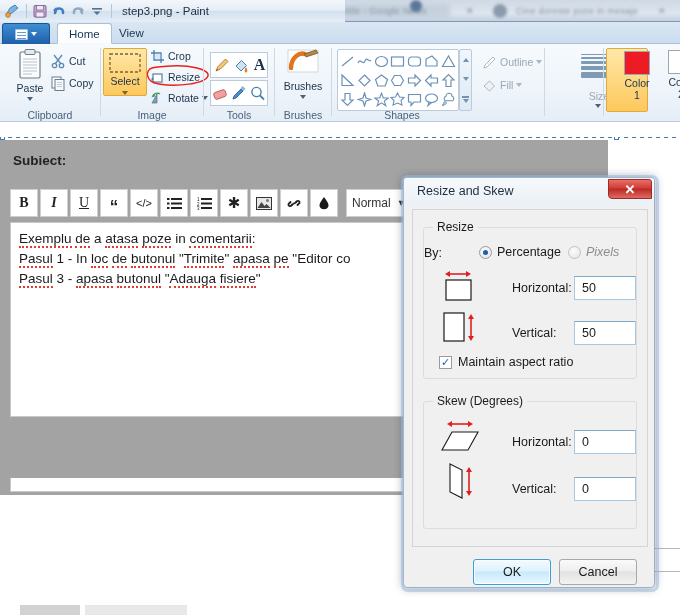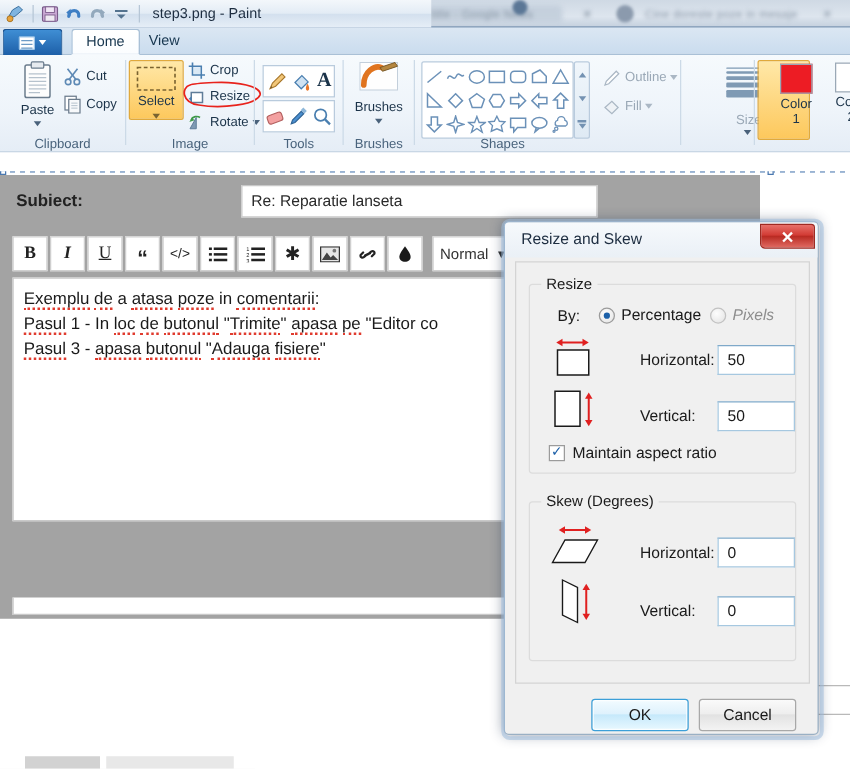--- a/index.html
+++ b/index.html
@@ -608,21 +608,20 @@
     <div class="canvas-area"></div>
   </div>
 
   <div class="page-img">
     <div class="sel-border"></div>
     <div class="sel-handle" style="left:0px;top:-2px;"></div>
     <div class="sel-handle" style="left:614px;top:-2px;"></div>
 
     <div class="form-area">
       <div class="subject-label">Subiect:</div>
-      <div class="subject-input">Re: Reparatie lanseta</div>
 
       <div class="editor-toolbar">
         <div class="tb-btn" style="font-family:'Liberation Serif',serif;font-weight:bold;">B</div>
         <div class="tb-btn" style="font-family:'Liberation Serif',serif;font-style:italic;font-weight:bold;">I</div>
         <div class="tb-btn" style="font-family:'Liberation Serif',serif;text-decoration:underline;">U</div>
         <div class="tb-btn" style="font-size:17px;font-weight:bold;line-height:6px;padding-top:8px;">“</div>
         <div class="tb-btn" style="font-size:11px;">&lt;/&gt;</div>
         <div class="tb-btn">
           <svg width="15" height="13" viewBox="0 0 15 13">
             <g fill="#222">
@@ -706,21 +705,21 @@
     <div class="dlg-title">
       <span>Resize and Skew</span>
       <div class="dlg-close">✕</div>
     </div>
 
     <div class="dlg-inner">
 
       <div class="fieldset" style="left:10px; top:17px; width:214px; height:152px;">
         <span class="legend">Resize</span>
 
-        <span class="dlabel" style="left:22px; top:18px;text-align:center;">By:</span>
+        <span class="dlabel" style="left:0; top:18px;text-align:center;">By:</span>
 
         <div class="radio" style="left:55px; top:17px;">
           <span class="rdot on"></span>
           <span>Percentage</span>
         </div>
         <div class="radio" style="left:144px; top:17px;">
           <span class="rdot off"></span>
           <span class="rlabel off">Pixels</span>
         </div>
 

